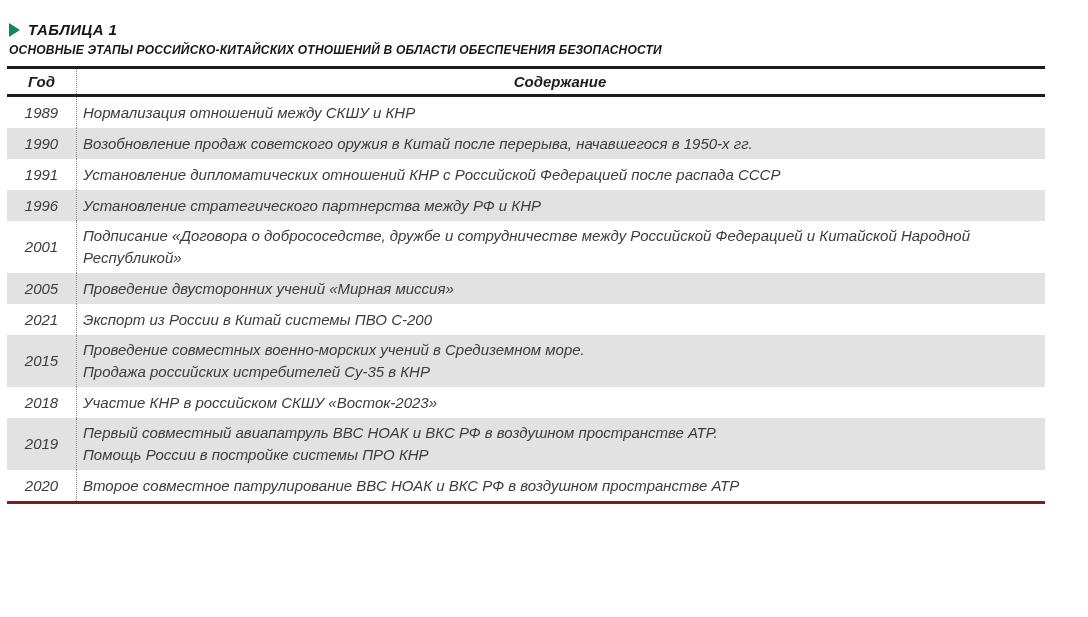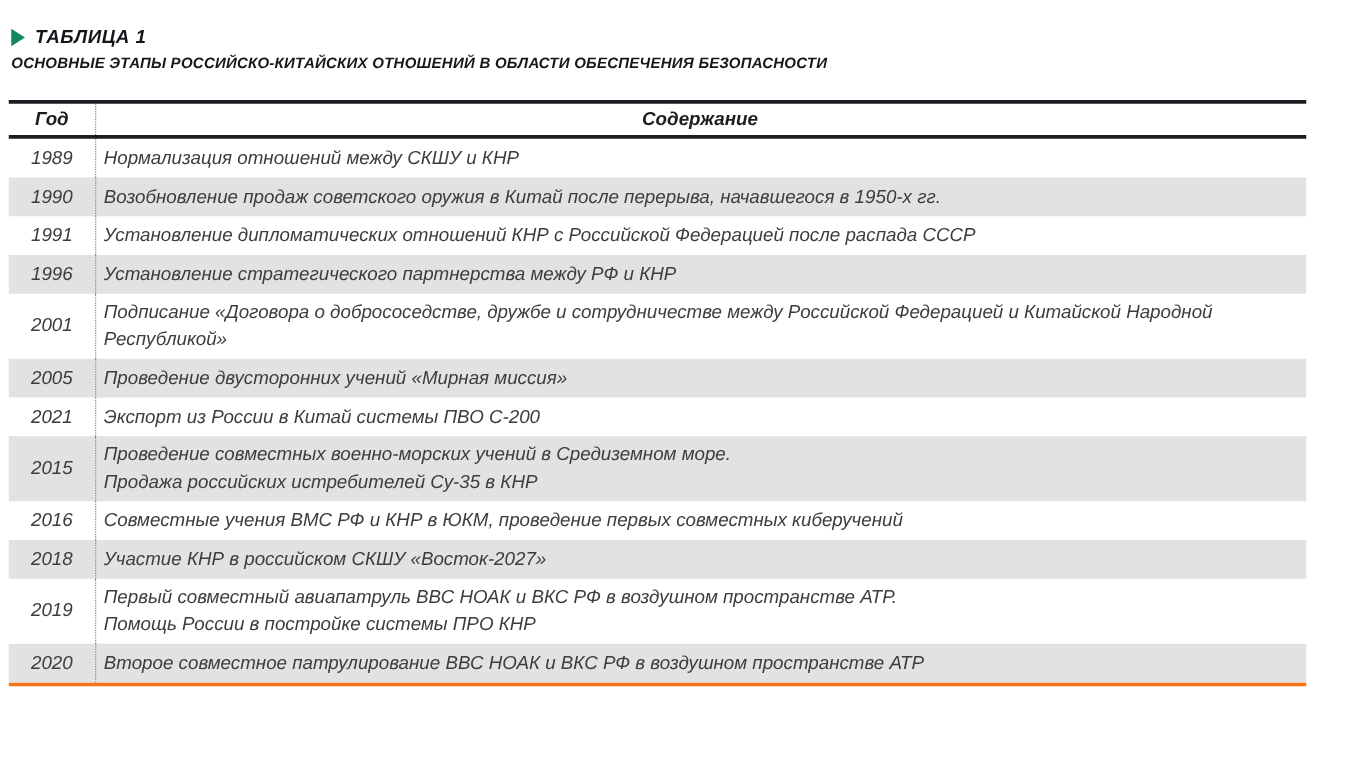--- a/index.html
+++ b/index.html
@@ -26,23 +26,23 @@
   .caption-label {
     font-size: 15px; font-weight: bold; color: #15151b; letter-spacing: 0.4px;
   }
   .table-heading {
     margin: 5px 0 0 2px;
     font-size: 12px; font-weight: bold; color: #15151b; letter-spacing: 0.2px;
   }
 
   
   .data-table {
-    margin-top: 23px;
+    margin-top: 9px;
     border-top: 3px solid #1c1c22;
-    border-bottom: 3px solid #f97316;
+    border-bottom: 3px solid #7f1d1d;
   }
   .trow { display: flex; align-items: stretch; }
   .cell-year {
     flex: 0 0 70px; width: 70px;
     display: flex; align-items: center; justify-content: center;
     border-right: 1px dotted #8f8f8f;
     text-align: center;
   }
   .cell-content {
     flex: 1 1 auto;
@@ -121,29 +121,23 @@
           </div>
         </div>
         <div class="trow body-row">
           <div class="cell-year">2015</div>
           <div class="cell-content">
             <span class="content-text">Проведение совместных военно-морских учений в Средиземном море.
 Продажа российских истребителей Су-35 в КНР</span>
           </div>
         </div>
         <div class="trow body-row">
-          <div class="cell-year">2016</div>
-          <div class="cell-content">
-            <span class="content-text">Совместные учения ВМС РФ и КНР в ЮКМ, проведение первых совместных киберучений</span>
-          </div>
-        </div>
-        <div class="trow body-row">
           <div class="cell-year">2018</div>
           <div class="cell-content">
-            <span class="content-text">Участие КНР в российском СКШУ «Восток-2027»</span>
+            <span class="content-text">Участие КНР в российском СКШУ «Восток-2023»</span>
           </div>
         </div>
         <div class="trow body-row">
           <div class="cell-year">2019</div>
           <div class="cell-content">
             <span class="content-text">Первый совместный авиапатруль ВВС НОАК и ВКС РФ в воздушном пространстве АТР.
 Помощь России в постройке системы ПРО КНР</span>
           </div>
         </div>
         <div class="trow body-row">

